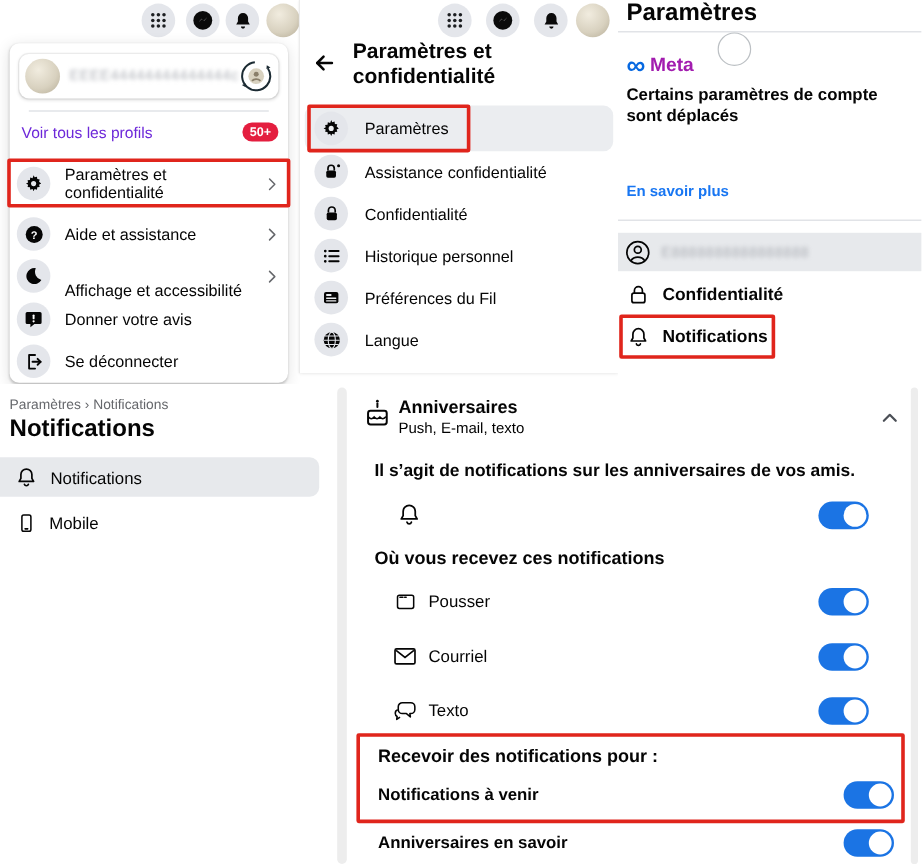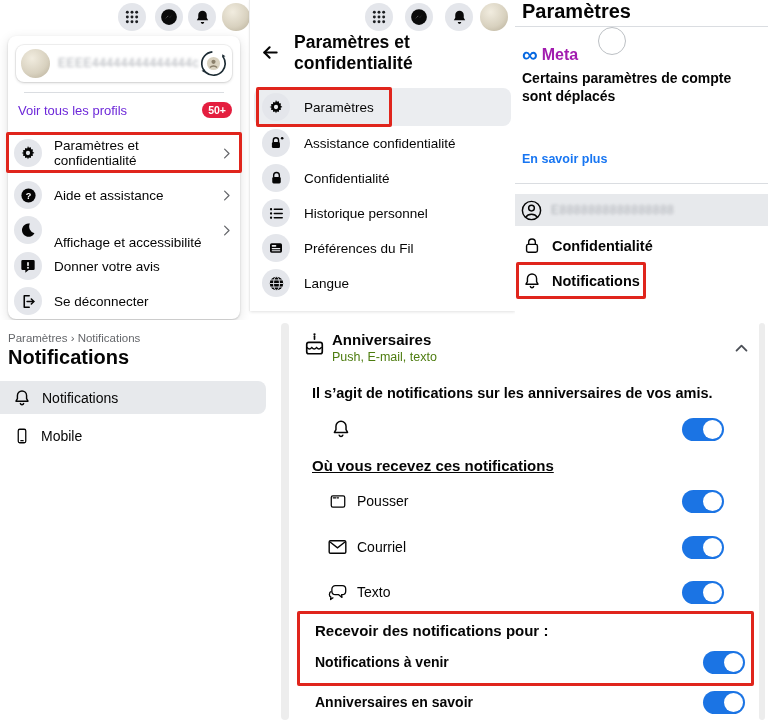--- a/index.html
+++ b/index.html
@@ -339,40 +339,40 @@
   <svg width="25" height="28" viewBox="0 0 24 27">
       <g fill="none" stroke="#050505" stroke-width="1.6" stroke-linecap="round">
         <path d="M12 4v3"></path>
         <rect x="4.5" y="10" width="15" height="11" rx="2"></rect>
         <path d="M4.8 15c1.6 1.8 3 1.8 4.6 0 1.6 1.8 3 1.8 4.6 0 1.6 1.8 3 1.8 4.6 0" stroke-width="1.3"></path>
       </g>
       <circle cx="12" cy="2.2" r="1.1" fill="#050505"></circle>
     </svg>
 </span>
 <div class="abs" style="left:332px;top:331px;font-size:15px;font-weight:700;">Anniversaires</div>
-<div class="abs" style="left:332px;top:350px;font-size:12.5px;color:#4d7c0f;">Push, E-mail, texto</div>
+<div class="abs" style="left:332px;top:350px;font-size:12.5px;color:#000000;">Push, E-mail, texto</div>
 <span class="abs" style="left:733px;top:340px;">
   <svg width="17" height="17" viewBox="0 0 24 24" fill="none" stroke="#4b4f56" stroke-width="2.6" stroke-linecap="round" stroke-linejoin="round">
       <path d="m5 15 7-7 7 7"></path>
     </svg>
 </span>
 
 <div class="abs" style="left:312px;top:385px;width:420px;font-size:14.5px;font-weight:600;">Il s’agit de notifications sur les anniversaires de vos amis.</div>
 
 <div class="abs mrow" style="left:330px;top:414px;width:394px;height:30px;">
   <span>
     <svg width="22" height="22" viewBox="0 0 24 24" fill="none" stroke="#050505" stroke-width="1.6" stroke-linecap="round" stroke-linejoin="round">
         <path d="M12 3.5a5.5 5.5 0 0 1 5.5 5.5v3.8l1.7 3H4.8l1.7-3V9A5.5 5.5 0 0 1 12 3.5z"></path>
         <path d="M10 18.7a2.1 2.1 0 0 0 4 0"></path>
       </svg>
   </span>
   <span class="toggle" style="margin-left:auto;"></span>
 </div>
 
-<div class="abs seclabel" style="left:312px;top:457px;text-decoration:underline;">Où vous recevez ces notifications</div>
+<div class="abs seclabel" style="left:312px;top:457px;">Où vous recevez ces notifications</div>
 
 <div class="abs mrow" style="left:328px;top:486px;width:396px;height:30px;">
   <span>
     <svg width="20" height="19" viewBox="0 0 24 24" fill="none" stroke="#050505" stroke-width="1.6">
         <rect x="3.5" y="5" width="17" height="14" rx="2"></rect>
         <path d="M6 7.3h3.2M11 7.3h1.6" stroke-linecap="round"></path>
       </svg>
   </span>
   <span class="rowlabel" style="margin-left:9px;">Pousser</span>
   <span class="toggle" style="margin-left:auto;"></span>

